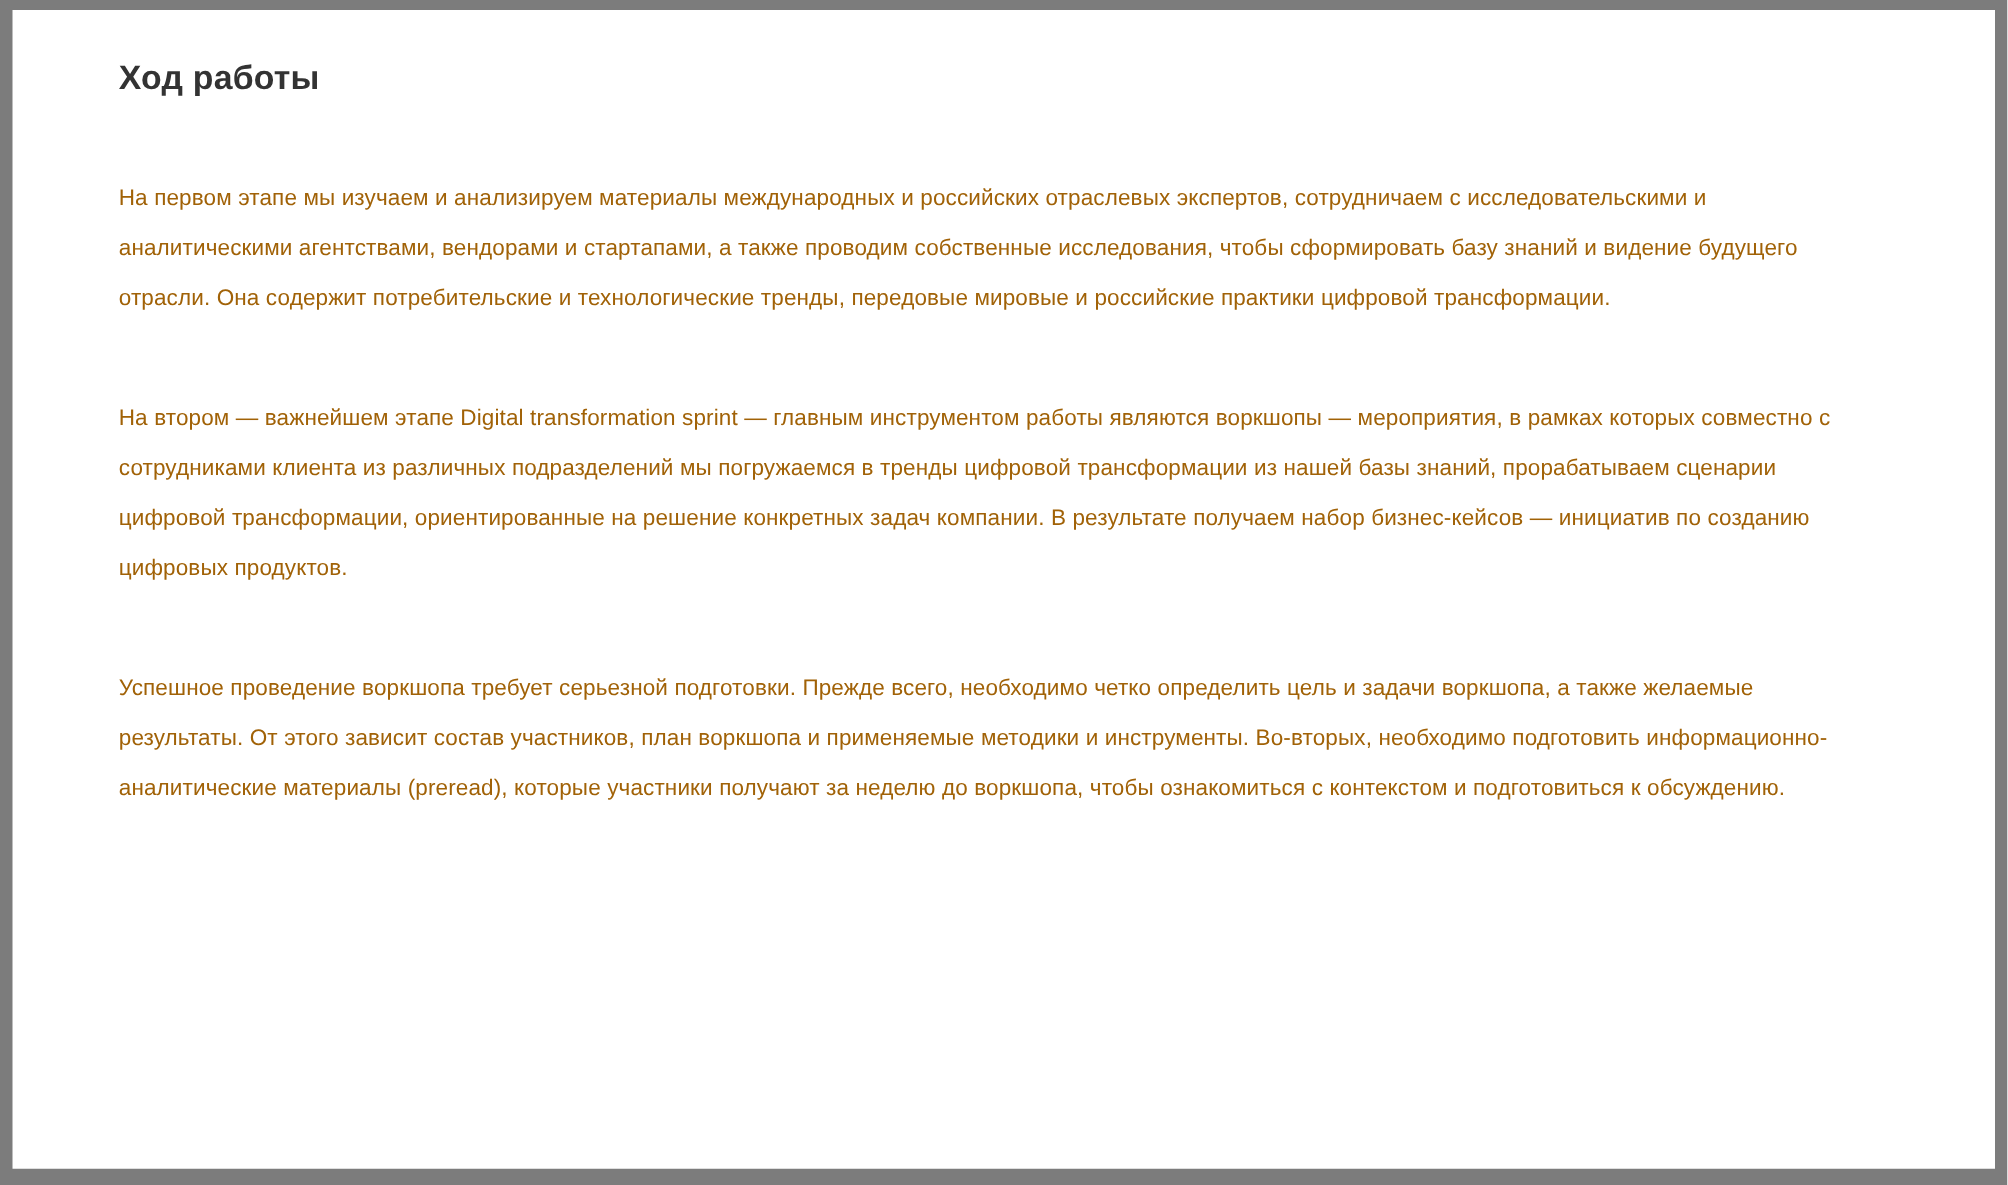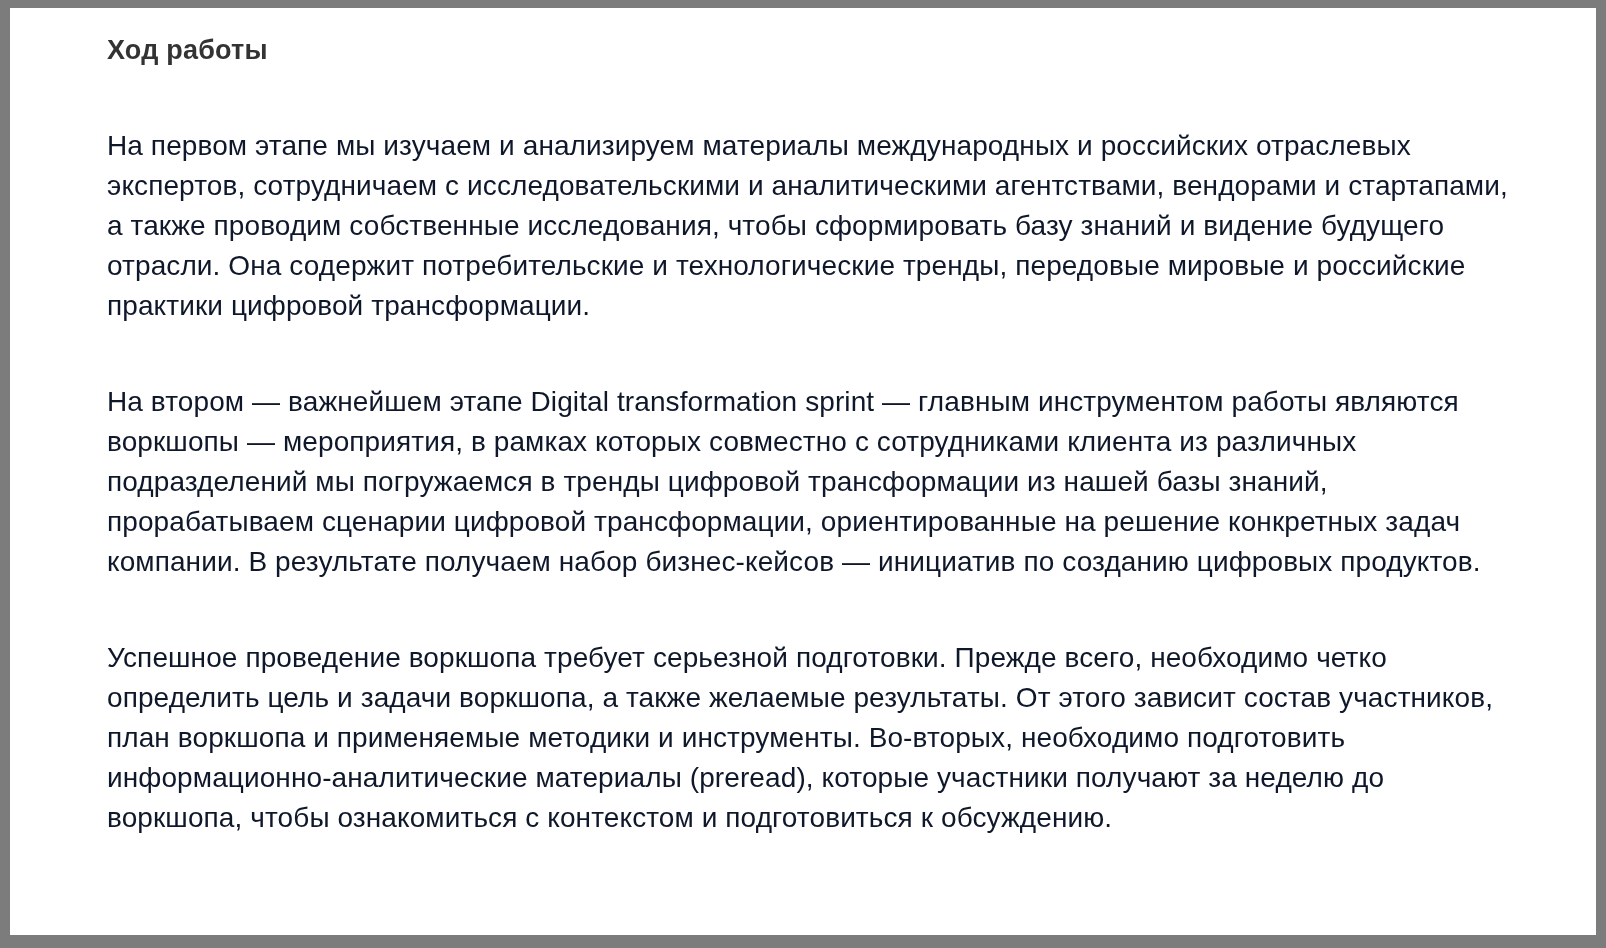--- a/index.html
+++ b/index.html
@@ -13,42 +13,41 @@
     width: 1606px;
     height: 948px;
     background: #ffffff;
     border-style: solid;
     border-color: #7c7c7c;
     border-width: 8px 10px 13px 10px;
     overflow: hidden;
   }
 
   .page-content {
-    padding: 26px 88px 0 85px;
+    padding: 38px 88px 0 85px;
     font-family: "Liberation Sans", sans-serif;
     color: #3d3d3d;
-    margin-left: 12px;
   }
 
   .page-title {
     margin: 0;
     font-size: 27px;
     line-height: 32px;
     font-weight: 700;
     color: #333333;
     letter-spacing: 0.2px;
   }
 
   .paragraph {
     margin: 56px 0 0 0;
     max-width: 1408px;
-    font-size: 28px;
+    font-size: 18px;
     line-height: 40px;
     letter-spacing: 0.1px;
-    color: #0f172a;
+    color: #a16207;
   }
 
   .paragraph:first-of-type {
     margin-top: 60px;
   }
 </style>
 </head>
 <body>
 
 <div class="page-frame">

